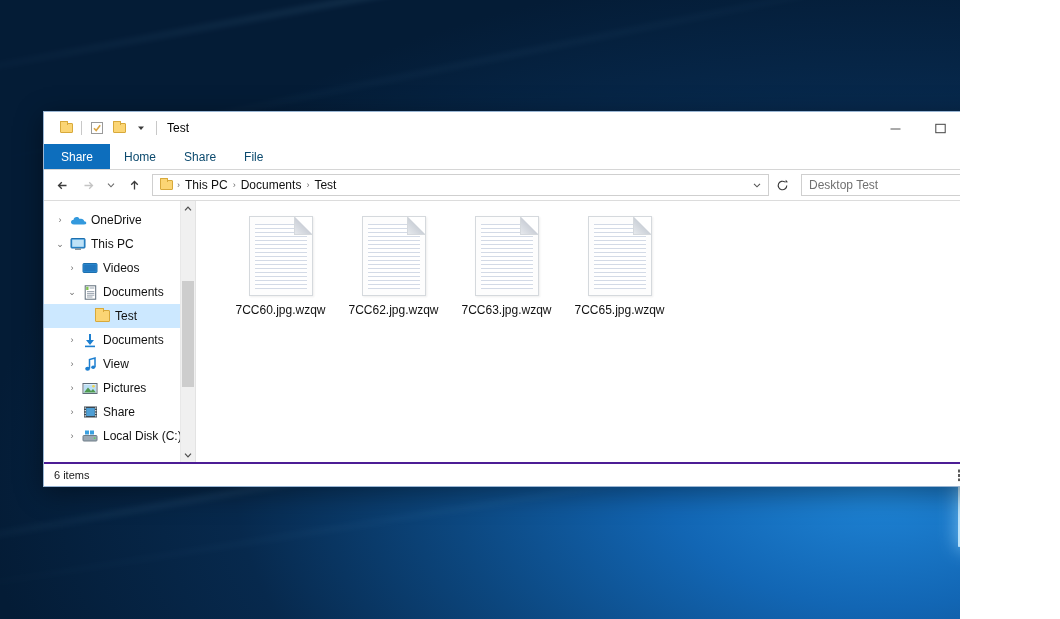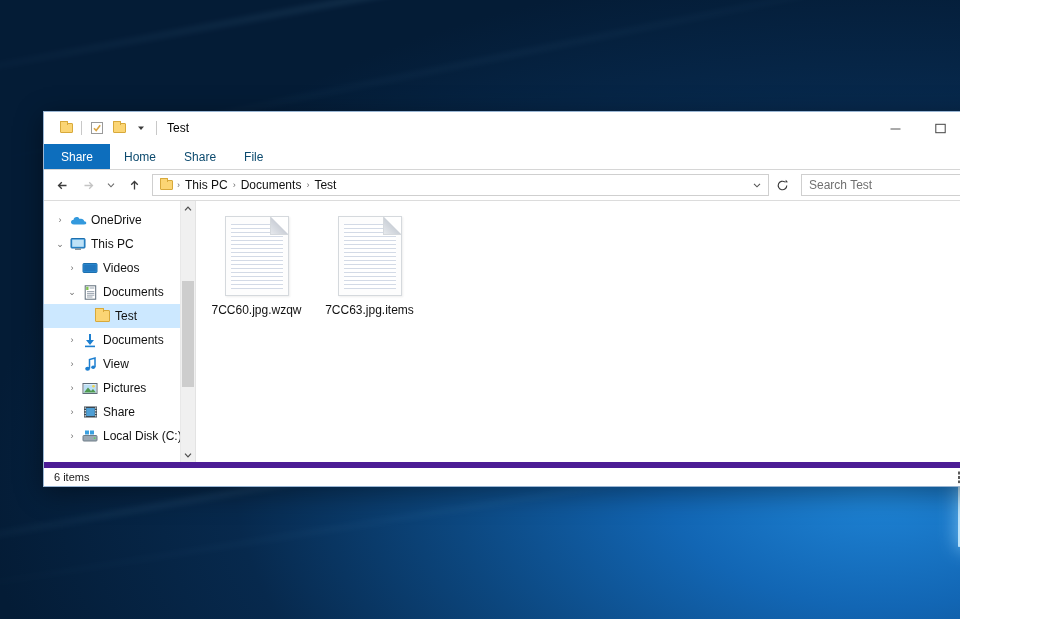--- a/index.html
+++ b/index.html
@@ -211,21 +211,21 @@
   }
   .sb-track { flex: 1; position: relative; }
   .sb-thumb {
     position: absolute; left: 1px; right: 1px;
     top: 28%; height: 46%;
     background: #cdcdcd;
   }
 
   .content {
     flex: 1; background: #fff; position: relative; overflow: hidden;
-    padding: 12px 0 0 4px;
+    padding: 12px 0 0 28px;
   }
   .filegrid { display: flex; flex-wrap: wrap; gap: 0; }
   .fileitem {
     width: 113px; height: 116px;
     display: flex; flex-direction: column; align-items: center;
     padding-top: 3px;
   }
   .doc-ico {
     position: relative;
     width: 64px; height: 80px;
@@ -257,21 +257,21 @@
     border-top: 19px solid #ffffff;
   }
   .fname {
     margin-top: 7px; font-size: 12px; color: #111;
     white-space: nowrap;
   }
 
   
   .statusbar {
     height: 24px; flex: 0 0 24px;
-    border-top: 6px solid #4c1d95;
+    border-top: 2px solid #4c1d95;
     background: #fff;
     display: flex; align-items: center;
     padding: 0 6px 0 10px;
   }
   .status-text { font-size: 11px; color: #1b1b1b; }
   .viewbtns { margin-left: auto; display: flex; gap: 4px; align-items: center; }
   .vbtn {
     width: 22px; height: 20px;
     display: flex; align-items: center; justify-content: center;
     border: 1px solid transparent;
@@ -399,21 +399,21 @@
         </span>
       </div>
       <div class="cb-ico" style="width:22px;">
         <svg width="13" height="13" viewBox="0 0 14 14">
           <path d="M11.6 7 A4.6 4.6 0 1 1 9.6 3.2" stroke="#3b3b3b" stroke-width="1.2" fill="none"></path>
           <path d="M10.6 0.9 L10.0 3.9 L12.9 3.4 Z" fill="#3b3b3b"></path>
         </svg>
       </div>
 
       <div class="searchbox">
-        <span class="ph">Search Test</span>
+        <span class="ph">Desktop Test</span>
         <span>
           <svg width="14" height="14" viewBox="0 0 14 14">
             <circle cx="6" cy="6" r="3.9" fill="none" stroke="#555" stroke-width="1.2"></circle>
             <path d="M8.9 8.9 L12.6 12.6" stroke="#555" stroke-width="1.3"></path>
           </svg>
         </span>
       </div>
     </div>
 
     <div class="body">
@@ -565,30 +565,44 @@
 
           <div class="fileitem">
             <div class="doc-ico">
               <div class="doc-lines"></div>
                 <div class="doc-fold"></div>
             </div>
             <div class="fname">7CC60.jpg.wzqw</div>
           </div>
 
 
-
           <div class="fileitem">
             <div class="doc-ico">
               <div class="doc-lines"></div>
                 <div class="doc-fold"></div>
             </div>
-            <div class="fname">7CC63.jpg.items</div>
+            <div class="fname">7CC62.jpg.wzqw</div>
           </div>
 
-
+          <div class="fileitem">
+            <div class="doc-ico">
+              <div class="doc-lines"></div>
+                <div class="doc-fold"></div>
+            </div>
+            <div class="fname">7CC63.jpg.wzqw</div>
+          </div>
+
+
+          <div class="fileitem">
+            <div class="doc-ico">
+              <div class="doc-lines"></div>
+                <div class="doc-fold"></div>
+            </div>
+            <div class="fname">7CC65.jpg.wzqw</div>
+          </div>
 
         </div>
       </div>
     </div>
 
     <div class="statusbar">
       <span class="status-text">6 items</span>
       <div class="viewbtns">
         <div class="vbtn">
           <svg width="16" height="14" viewBox="0 0 16 14">

